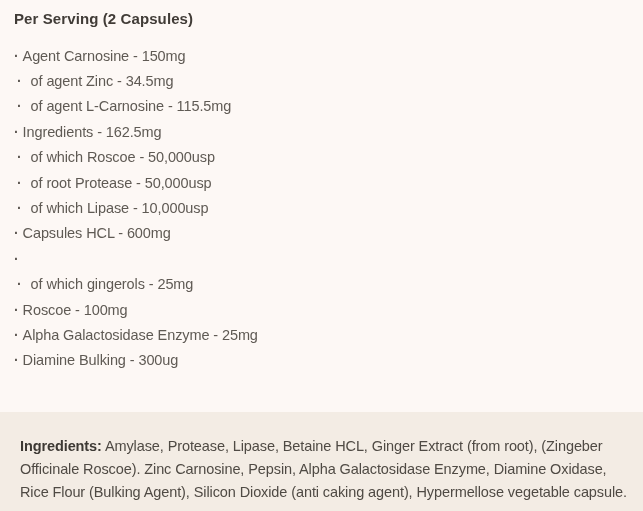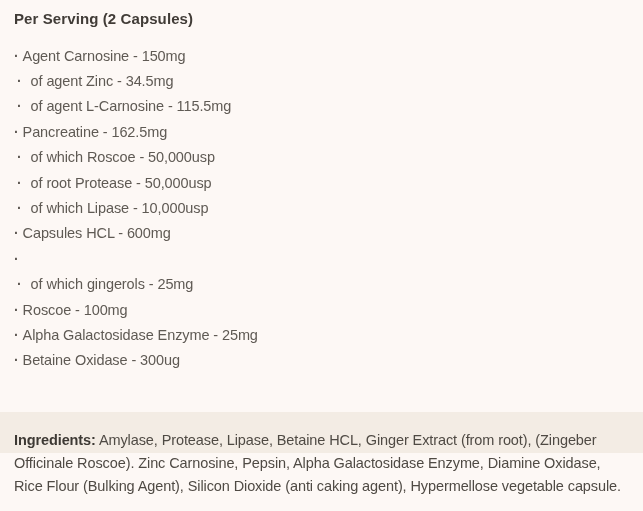--- a/index.html
+++ b/index.html
@@ -7,21 +7,21 @@
   body {
     width: 643px;
     height: 511px;
     font-family: "Liberation Sans", "DejaVu Sans", sans-serif;
     background: #fdf8f5;
     overflow: hidden;
   }
   .page {
     position: relative;
     width: 643px;
-    height: 453px;
+    height: 511px;
     background: #fdf8f5;
   }
   .serving-title {
     margin: 0;
     padding: 10px 14px 0 14px;
     font-size: 15px;
     line-height: 18px;
     font-weight: bold;
     color: #413c37;
     letter-spacing: 0.1px;
@@ -52,21 +52,21 @@
   .ingredients {
     position: absolute;
     left: 0;
     right: 0;
     top: 412px;
     bottom: 0;
     background: #f3ece4;
     padding: 17px 10px 0 14px;
   }
   .ingredients p {
-    margin: 0;
+    margin: 6px;
     font-size: 14.5px;
     line-height: 23px;
     color: #4f4a44;
     letter-spacing: -0.1px;
     max-width: 622px;
   }
   .ingredients strong {
     font-weight: bold;
     color: #3d3934;
   }
@@ -86,21 +86,21 @@
     <li class="item sub">
       <span class="bullet">·</span>
       <span>of agent Zinc - 34.5mg</span>
     </li>
     <li class="item sub">
       <span class="bullet">·</span>
       <span>of agent L-Carnosine - 115.5mg</span>
     </li>
     <li class="item">
       <span class="bullet">·</span>
-      <span>Pancreatine - 162.5mg</span>
+      <span>Ingredients - 162.5mg</span>
     </li>
     <li class="item sub">
       <span class="bullet">·</span>
       <span>of which Roscoe - 50,000usp</span>
     </li>
     <li class="item sub">
       <span class="bullet">·</span>
       <span>of root Protease - 50,000usp</span>
     </li>
     <li class="item sub">
@@ -121,21 +121,21 @@
     <li class="item">
       <span class="bullet">·</span>
       <span>Roscoe - 100mg</span>
     </li>
     <li class="item">
       <span class="bullet">·</span>
       <span>Alpha Galactosidase Enzyme - 25mg</span>
     </li>
     <li class="item">
       <span class="bullet">·</span>
-      <span>Betaine Oxidase - 300ug</span>
+      <span>Diamine Bulking - 300ug</span>
     </li>
   </ul>
 
   <div class="ingredients">
     <p>
       <strong>Ingredients:</strong><span> Amylase, Protease, Lipase, Betaine HCL, Ginger Extract (from root), (Zingeber Officinale Roscoe). Zinc Carnosine, Pepsin, Alpha Galactosidase Enzyme, Diamine Oxidase, Rice Flour (Bulking Agent), Silicon Dioxide (anti caking agent), Hypermellose vegetable capsule.</span>
     </p>
   </div>
 
 </div>

